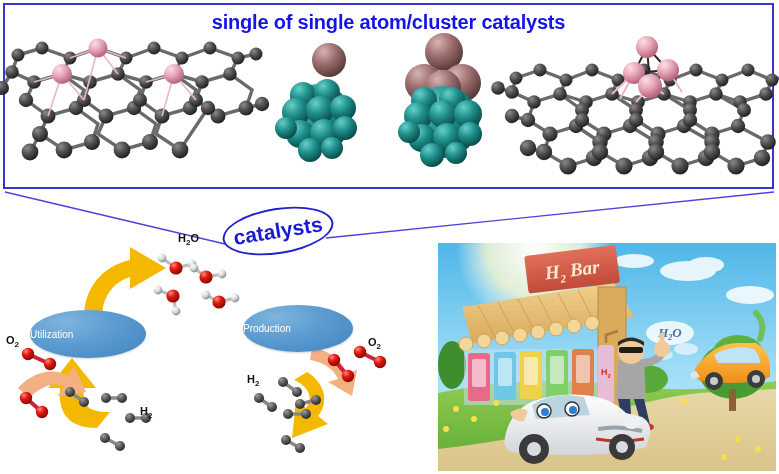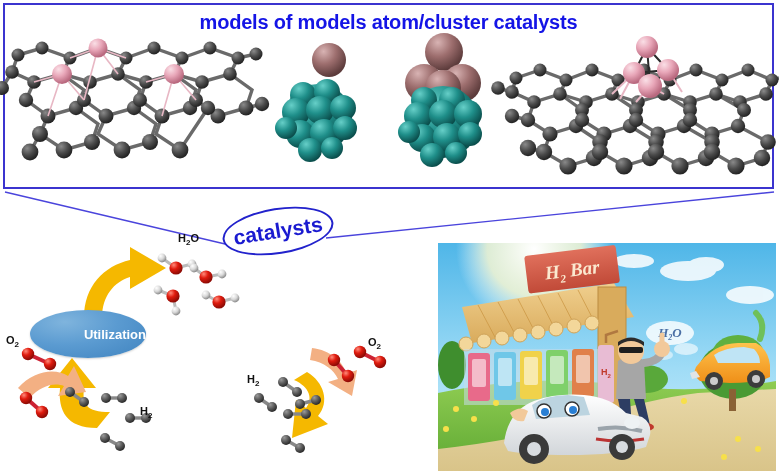--- a/index.html
+++ b/index.html
@@ -19,42 +19,42 @@
   
   .cat-ellipse{position:absolute;left:222px;top:208px;width:112px;height:46px;
       transform:rotate(-9deg);}
   .cat-ellipse .ell{position:absolute;inset:0;border:2px solid #2222cc;
       border-radius:50%;background:#fff;}
   .cat-ellipse .txt{position:absolute;inset:0;display:flex;align-items:center;
       justify-content:center;color:#1a1ad0;font-weight:bold;font-size:21px;}
 
   
   .node{position:absolute;border-radius:50%;display:flex;align-items:center;
-      justify-content:flex-end;color:#fff;font-size:13px;
+      justify-content:flex-start;color:#fff;font-size:10px;
       background:radial-gradient(ellipse at 30% 25%,#7fb4dd 0%,#5b9bd1 45%,#3f83bf 100%);
-      box-shadow:0 1px 2px rgba(0,0,0,.18);font-weight:bold;}
+      box-shadow:0 1px 2px rgba(0,0,0,.18);}
   #node-util{left:30px;top:310px;width:116px;height:48px;}
   #node-prod{left:243px;top:305px;width:110px;height:47px;}
   #node-stor{left:158px;top:412px;width:116px;height:48px;}
 
   
   .chem{position:absolute;font-size:11px;font-weight:bold;color:#111;}
   .chem sub{font-size:8px;}
 
   
   .photo{position:absolute;left:438px;top:243px;width:338px;height:228px;
       overflow:hidden;background:#8fd0ef;}
 </style>
 </head>
 <body>
 
 <div class="root">
 
   <div class="models-panel">
-    <div class="models-title">models of models atom/cluster catalysts</div>
+    <div class="models-title">single of single atom/cluster catalysts</div>
   </div>
 
   <svg class="layer">
     <defs>
       <radialGradient id="gC" cx="33%" cy="28%" r="72%">
         <stop offset="0%" stop-color="#8a8a8a"></stop>
           <stop offset="55%" stop-color="#4b4b4b"></stop>
         <stop offset="100%" stop-color="#242424"></stop>
       </radialGradient>
       <radialGradient id="gP" cx="33%" cy="26%" r="72%">
@@ -403,20 +403,23 @@
   </svg>
 
   <div class="cat-ellipse">
     <div class="ell"></div>
     <div class="txt">catalysts</div>
   </div>
 
   <div class="node" id="node-util">
     <span>Utilization</span>
   </div>
+  <div class="node" id="node-prod">
+    <span>Production</span>
+  </div>
 
   <div class="chem" style="left:178px;top:232px">
     <span>H</span><sub>2</sub><span>O</span>
   </div>
   <div class="chem" style="left:6px;top:334px">
     <span>O</span><sub>2</sub>
   </div>
   <div class="chem" style="left:368px;top:336px">
     <span>O</span><sub>2</sub>
   </div>

